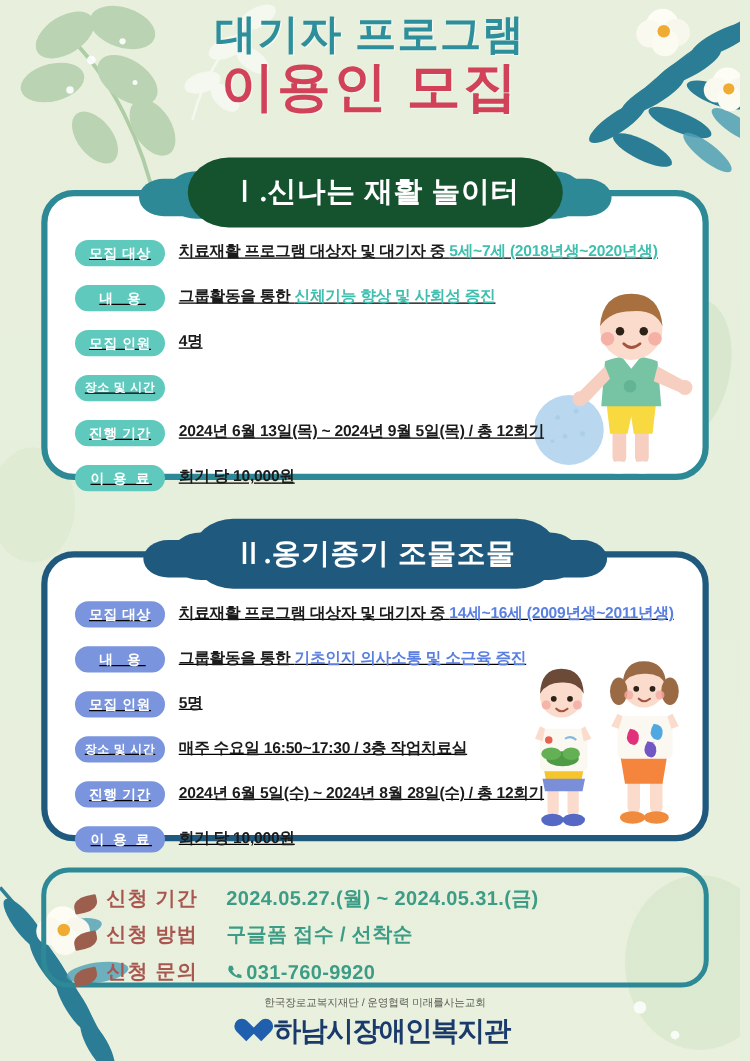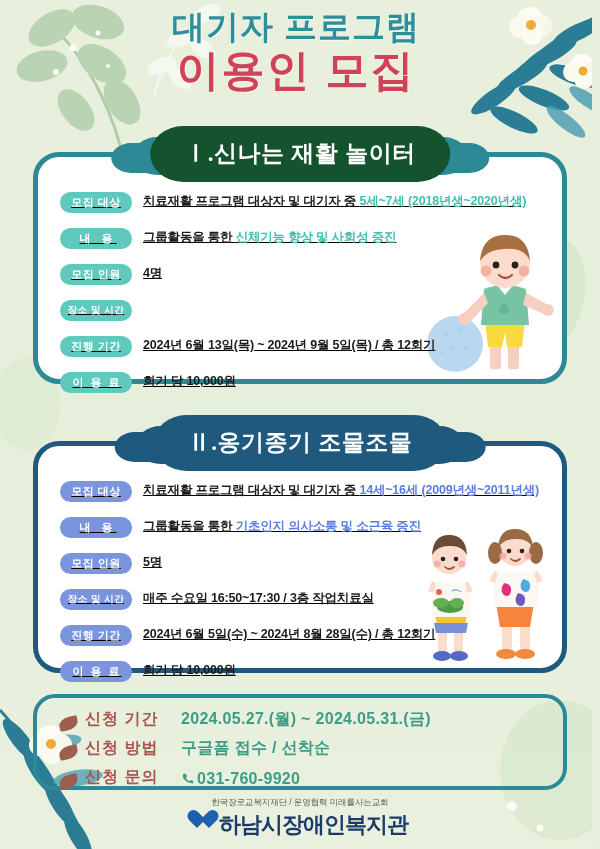--- a/index.html
+++ b/index.html
@@ -172,21 +172,21 @@
     font-weight: 900;
     color: #3c9c86;
     letter-spacing: .3px;
   }
 
   
   .logo-wrap { position: absolute; left: 0; top: 797px; width: 600px; text-align: center; }
   .org-sub { font-size: 8.5px; color: #5a5a52; letter-spacing: -.1px; }
   .org-name {
     font-size: 22px; font-weight: 900; color: #1a3a6b; letter-spacing: -1px;
-    display: inline-flex; gap: 5px; margin-top: 1px;
+    display: inline-flex; align-items: center; gap: 5px; margin-top: 1px;
   }
   .heart {
     width: 22px; height: 20px; position: relative; display: inline-block;
   }
   .heart::before, .heart::after {
     content: ""; position: absolute; width: 12px; height: 17px;
     background: #1f5fae; border-radius: 11px 11px 0 0; top: 1px;
   }
   .heart::before { left: 5px; transform: rotate(-45deg); transform-origin: 0 100%; }
   .heart::after  { left: 5px; transform: rotate(45deg);  transform-origin: 100% 100%; }

